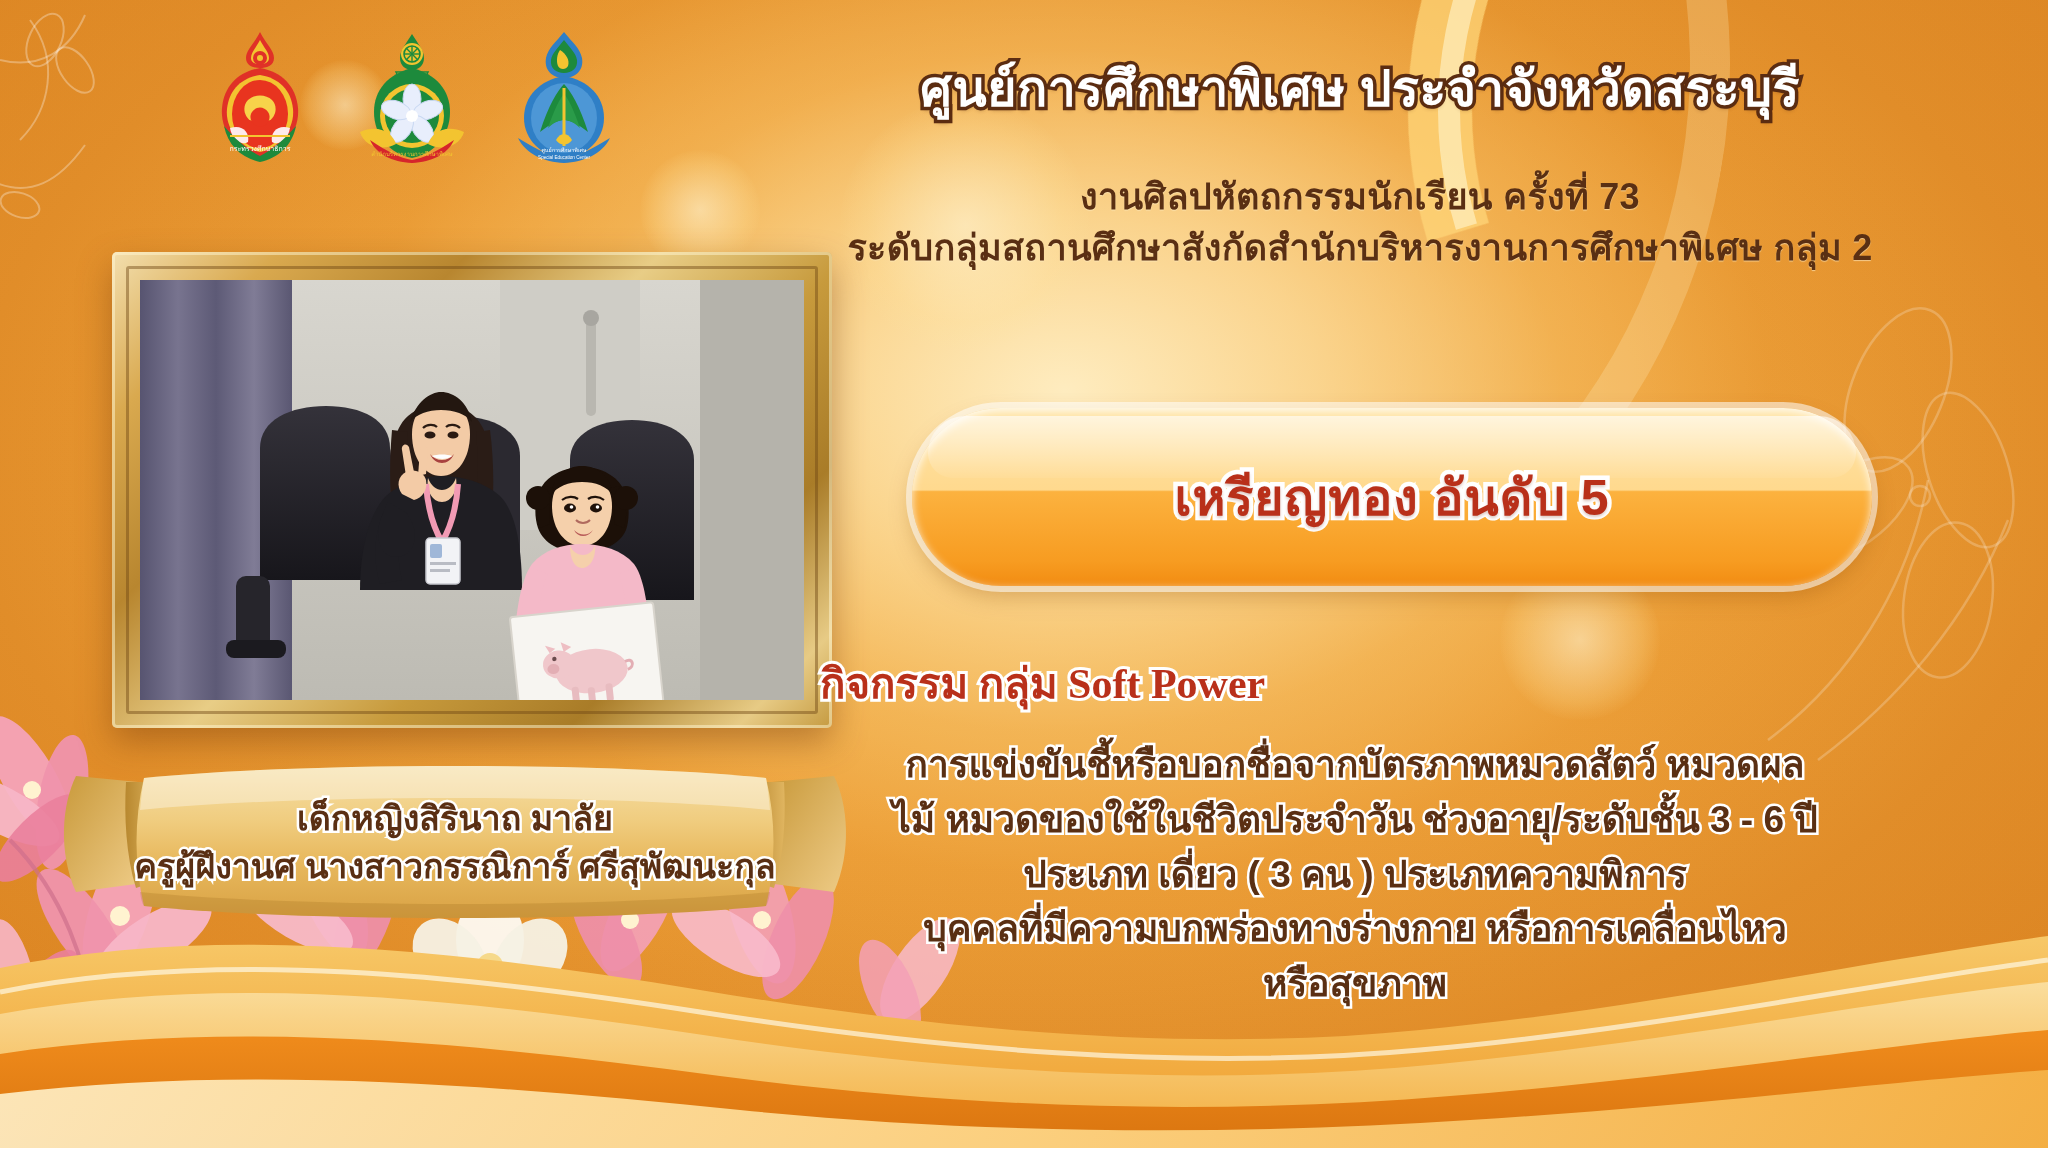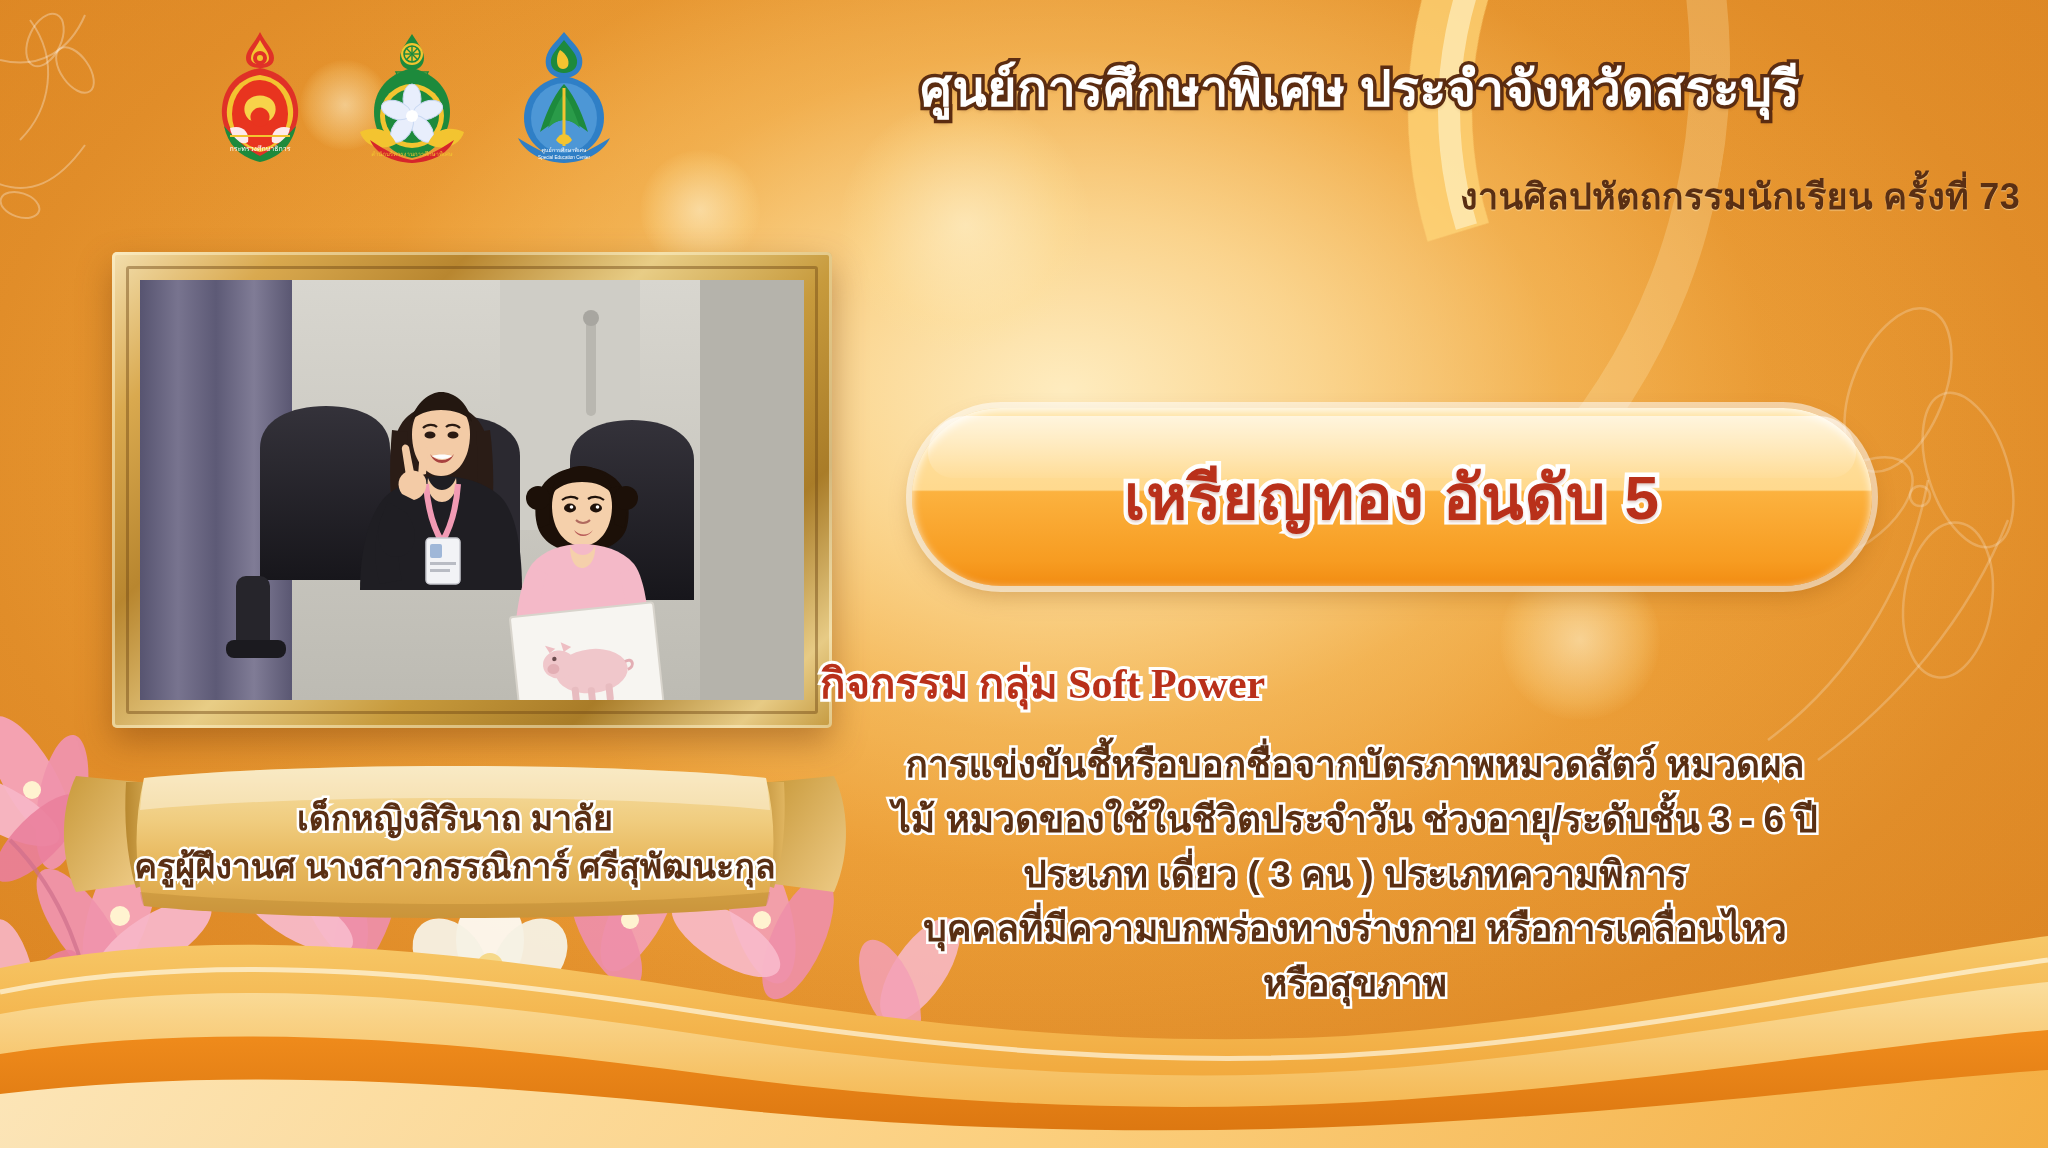--- a/index.html
+++ b/index.html
@@ -90,21 +90,21 @@
 
   .sub-line {
     font-family: "Liberation Sans", sans-serif;
     font-size: 36px;
     font-weight: bold;
     color: #5a2f13;
     line-height: 1.42;
     letter-spacing: 0.3px;
     text-shadow: 0 1px 1px rgba(255,240,200,0.6);
   }
-  .sub-block { margin-top: 52px; text-align: right; }
+  .sub-block { margin-top: 52px; }
 
   
   .badge {
     position: absolute;
     left: 912px; top: 408px;
     width: 960px; height: 178px;
     border-radius: 92px;
     background: linear-gradient(180deg, #ffe5a8 0%, #ffd98e 46%, #fcb23f 47%, #f79c21 86%, #f28c12 100%);
     box-shadow:
       0 0 0 6px rgba(255,255,255,0.55),
@@ -115,21 +115,21 @@
   .badge::after {
     content: "";
     position: absolute; left: 16px; right: 16px; top: 8px; height: 62px;
     border-radius: 60px 60px 40px 40px;
     background: linear-gradient(180deg, rgba(255,255,255,0.62), rgba(255,255,255,0.05));
     pointer-events: none;
   }
   .badge-text {
     position: relative; z-index: 2;
     font-family: "Liberation Sans", sans-serif;
-    font-size: 62px;
+    font-size: 50px;
     font-weight: bold;
     color: #b9301a;
     -webkit-text-stroke: 9px #ffffff;
     paint-order: stroke fill;
     letter-spacing: 1px;
     text-shadow: 0 2px 3px rgba(120,40,10,0.25);
   }
 
   
   .content { position: absolute; left: 790px; top: 650px; width: 1130px; }
@@ -366,20 +366,21 @@
         <text x="60" y="124" font-size="5.4" fill="#ffffff" text-anchor="middle" font-family="'Liberation Sans', sans-serif">ศูนย์การศึกษาพิเศษ</text>
         <text x="60" y="131" font-size="4.6" fill="#ffffff" text-anchor="middle" font-family="'Liberation Sans', sans-serif">Special Education Center</text>
       </svg>
     </div>
   </div>
 
   <div class="header">
     <div class="main-title">ศูนย์การศึกษาพิเศษ ประจำจังหวัดสระบุรี</div>
     <div class="sub-block">
       <div class="sub-line">งานศิลปหัตถกรรมนักเรียน ครั้งที่ 73</div>
+      <div class="sub-line">ระดับกลุ่มสถานศึกษาสังกัดสำนักบริหารงานการศึกษาพิเศษ กลุ่ม 2</div>
     </div>
   </div>
 
   <div class="frame">
     <div class="frame-inner-bevel"></div>
     <div class="photo">
       <svg width="100%" height="100%" viewBox="0 0 664 420" preserveAspectRatio="xMidYMid slice" role="img">
 
         <rect x="0" y="0" width="664" height="420" fill="#c9c7c0"></rect>
         <rect x="0" y="0" width="152" height="420" fill="#6b6780"></rect>

